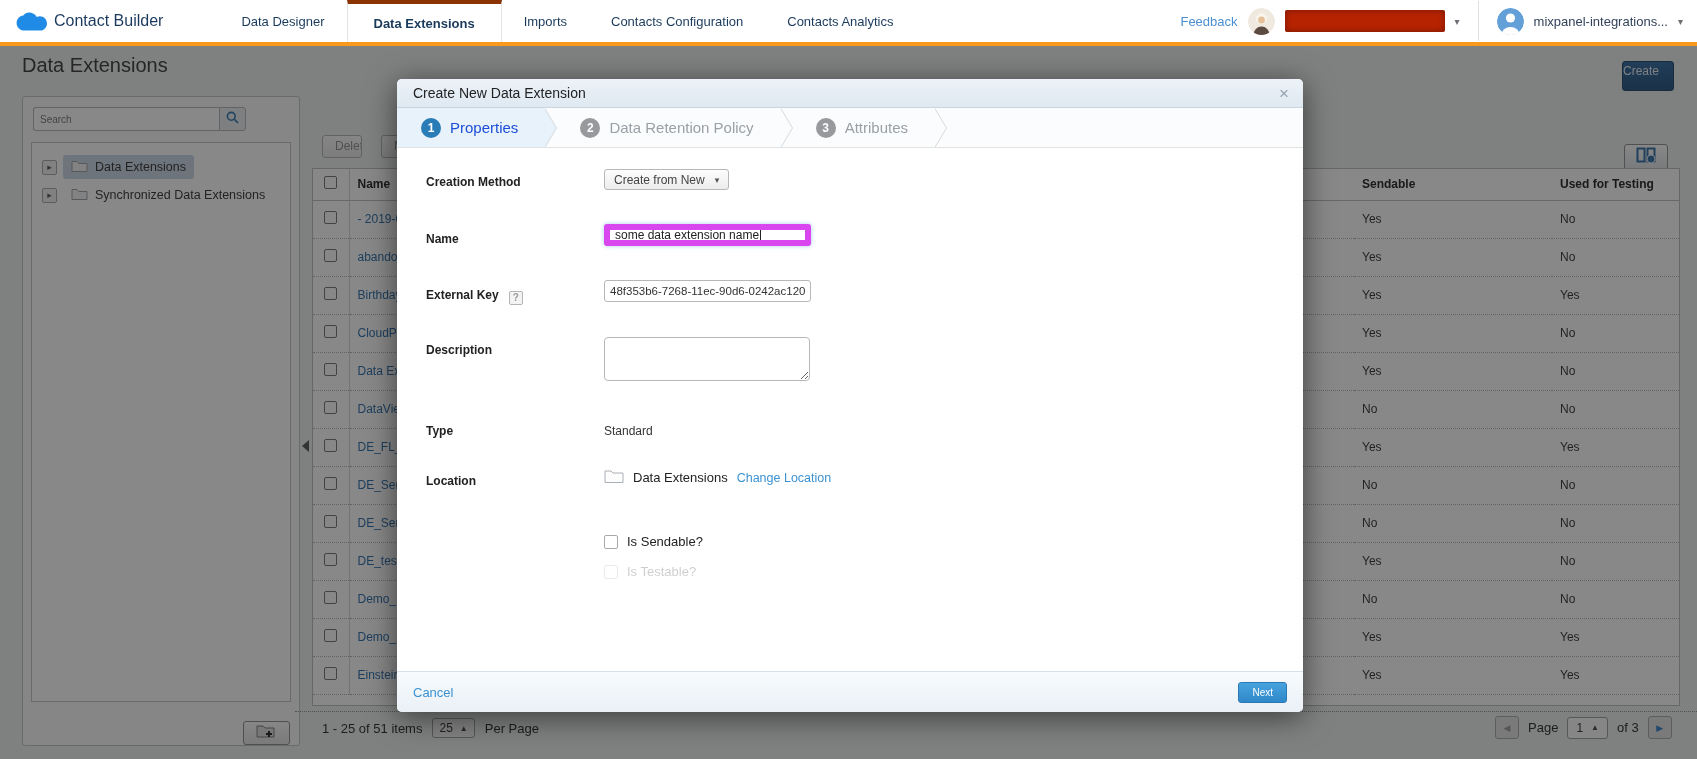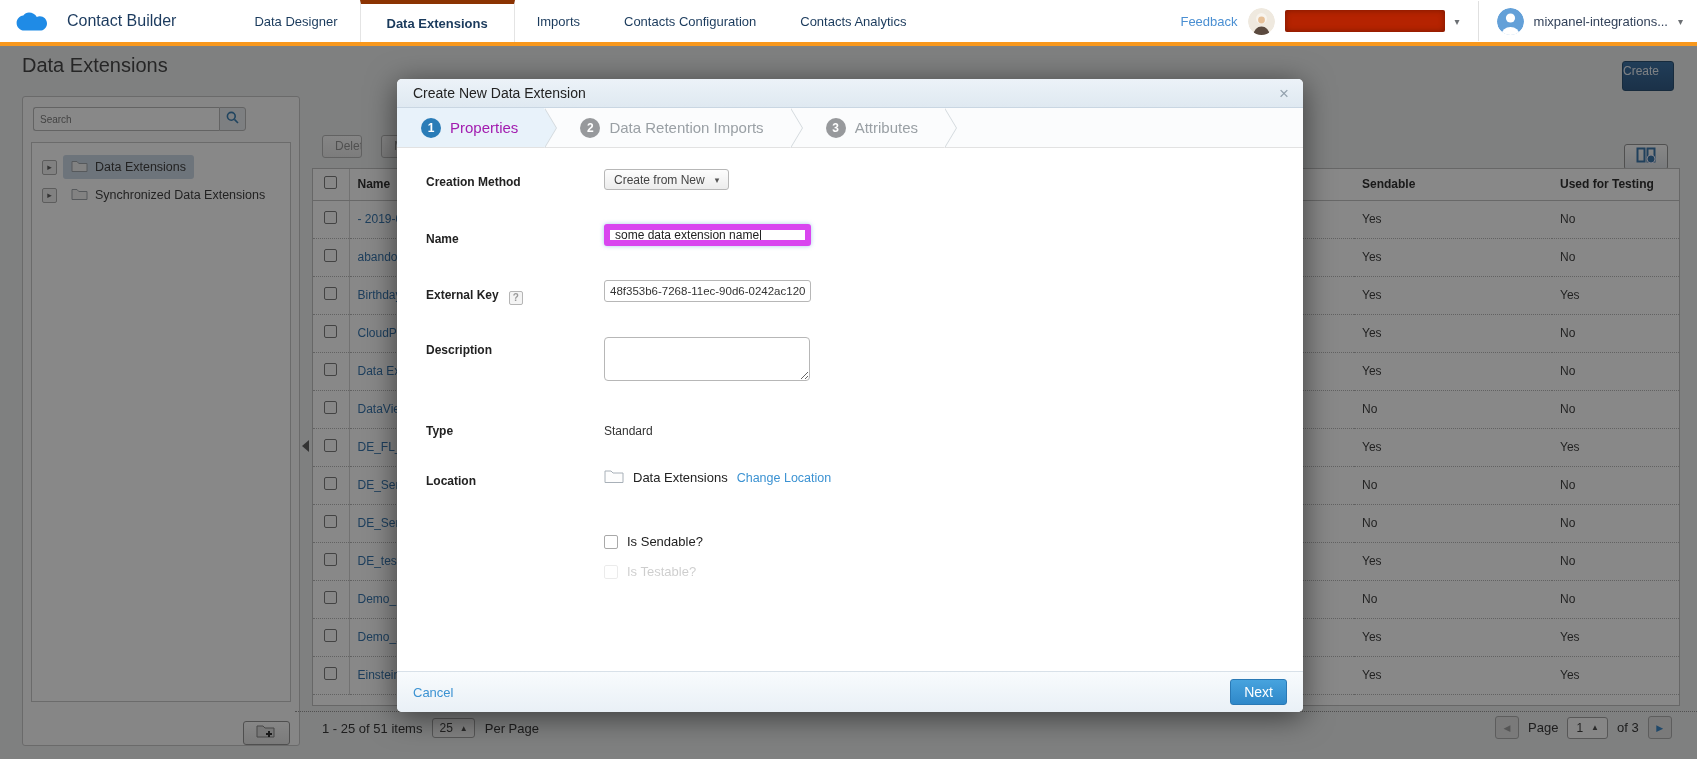--- a/index.html
+++ b/index.html
@@ -4,21 +4,21 @@
 <style>
   * { box-sizing: border-box; margin: 0; padding: 0; }
   html,body { background:#dfe1e3; }
   body { font-family: "Liberation Sans", sans-serif; }
   .stage { position:relative; width:1697px; height:759px; overflow:hidden; background:#eceeef; }
 
   
   .nav { position:absolute; left:0; top:0; width:100%; height:46px; background:#fff;
          border-bottom:4px solid #f8981d; display:flex; align-items:center; z-index:30; }
   .logo { margin-left:14px; display:flex; align-items:center; }
-  .app-title { font-size:16px; color:#1b3a5e; margin-left:17px; margin-right:56px; }
+  .app-title { font-size:16px; color:#1b3a5e; margin-left:4px; margin-right:56px; }
   .nav-items { display:flex; height:42px; align-items:stretch; }
   .nav-item { display:flex; align-items:center; padding:0 22px; font-size:13px; color:#1a3a5c; cursor:pointer; }
   .nav-item.active { border-top:4px solid #8b3302; background:#fff; font-weight:bold;
                      border-left:1px solid #e4e4e4; border-right:1px solid #e4e4e4; padding:0 26px; }
   .nav-right { margin-left:auto; display:flex; align-items:center; margin-right:14px; gap:10px; }
   .feedback { font-size:13px; color:#4a8fd2; cursor:pointer; }
   .einstein, .user-avatar { width:27px; height:27px; border-radius:50%; overflow:hidden; display:inline-flex; }
   .redacted { display:inline-block; width:160px; height:22px; background:#b52301; border-radius:2px;
               box-shadow:inset 0 0 6px rgba(0,0,0,.35); }
   .caret { font-size:10px; color:#6b6f73; }
@@ -107,21 +107,21 @@
   .wiz-step::before { content:""; position:absolute; right:-13px; top:0; border-top:20px solid transparent;
                       border-bottom:20px solid transparent; border-left:12px solid #d4dade; z-index:1; }
   .wiz-step::after { content:""; position:absolute; right:-12px; top:0; border-top:20px solid transparent;
                      border-bottom:20px solid transparent; border-left:12px solid #fbfcfd; z-index:2; }
   .wiz-step.active { background:#e8f2fa; }
   .wiz-step.active::after { border-left-color:#e8f2fa; }
   .wiz-num { width:20px; height:20px; border-radius:50%; background:#97999c; color:#fff; font-size:12px;
              font-weight:bold; display:flex; align-items:center; justify-content:center; }
   .wiz-step.active .wiz-num { background:#2a7cb7; }
   .wiz-label { font-size:15px; color:#9aa0a5; white-space:nowrap; }
-  .wiz-step.active .wiz-label { color:#a21caf; }
+  .wiz-step.active .wiz-label { color:#1d4ed8; }
 
   .modal-body { position:absolute; left:0; top:69px; right:0; bottom:41px; background:#fff; }
   .f-label { position:absolute; left:29px; font-size:12px; font-weight:bold; color:#222; }
   .f-ctl { position:absolute; left:207px; }
   .dd-btn { display:inline-flex; align-items:center; gap:10px; height:21px; padding:1px 9px; font-size:12px; color:#444;
             background:linear-gradient(#fdfdfd,#ececec); border:1px solid #b7b7b7; border-radius:3px; cursor:pointer; }
   .dd-caret { font-size:9px; color:#555; }
   .fake-input { width:207px; height:22px; border:6px solid #d946ef; border-radius:3px; background:#fff;
                 box-shadow:0 0 4px rgba(94,158,214,.55); display:flex; align-items:center; padding:0 5px;
                 font-size:12px; color:#222; overflow:hidden; white-space:nowrap; }
@@ -136,21 +136,21 @@
   .loc-row { display:flex; align-items:center; gap:9px; }
   .loc-name { font-size:13px; color:#222; }
   .link { font-size:12.5px; color:#3b92d2; cursor:pointer; text-decoration:none; }
   .chk-row { position:absolute; left:207px; display:flex; align-items:center; gap:9px; }
   .chk { width:14px; height:14px; border:1px solid #a9a9a9; border-radius:2px; background:#fff; cursor:pointer; }
   .chk-label { font-size:13px; color:#222; }
   .chk-row.disabled { opacity:.22; }
   .modal-footer { position:absolute; left:0; bottom:0; right:0; height:41px; background:linear-gradient(#f8fbfd,#e9f0f6);
                   border-top:1px solid #d8e1e9; border-radius:0 0 5px 5px; display:flex; align-items:center; }
   .cancel-link { margin-left:16px; font-size:13px; color:#3b92d2; cursor:pointer; }
-  .next-btn { margin-left:auto; margin-right:16px; padding:4px 13px; font-size:14px; color:#fff;
+  .next-btn { margin-left:auto; margin-right:16px; padding:4px 13px; font-size:10px; color:#fff;
               background:linear-gradient(#47a3de,#2f88c9); border:1px solid #2a79b5; border-radius:3px; cursor:pointer; }
 </style>
 </head>
 <body>
 
 <div class="stage">
 
   <div class="nav">
     <span class="logo">
       <svg width="36" height="25" viewBox="0 0 36 25">
@@ -404,21 +404,21 @@
 
     <div class="wizard">
 
         <div class="wiz-step active">
           <span class="wiz-num">1</span>
           <span class="wiz-label">Properties</span>
         </div>
 
         <div class="wiz-step">
           <span class="wiz-num">2</span>
-          <span class="wiz-label">Data Retention Imports</span>
+          <span class="wiz-label">Data Retention Policy</span>
         </div>
 
         <div class="wiz-step">
           <span class="wiz-num">3</span>
           <span class="wiz-label">Attributes</span>
         </div>
 
     </div>
 
     <div class="modal-body">

